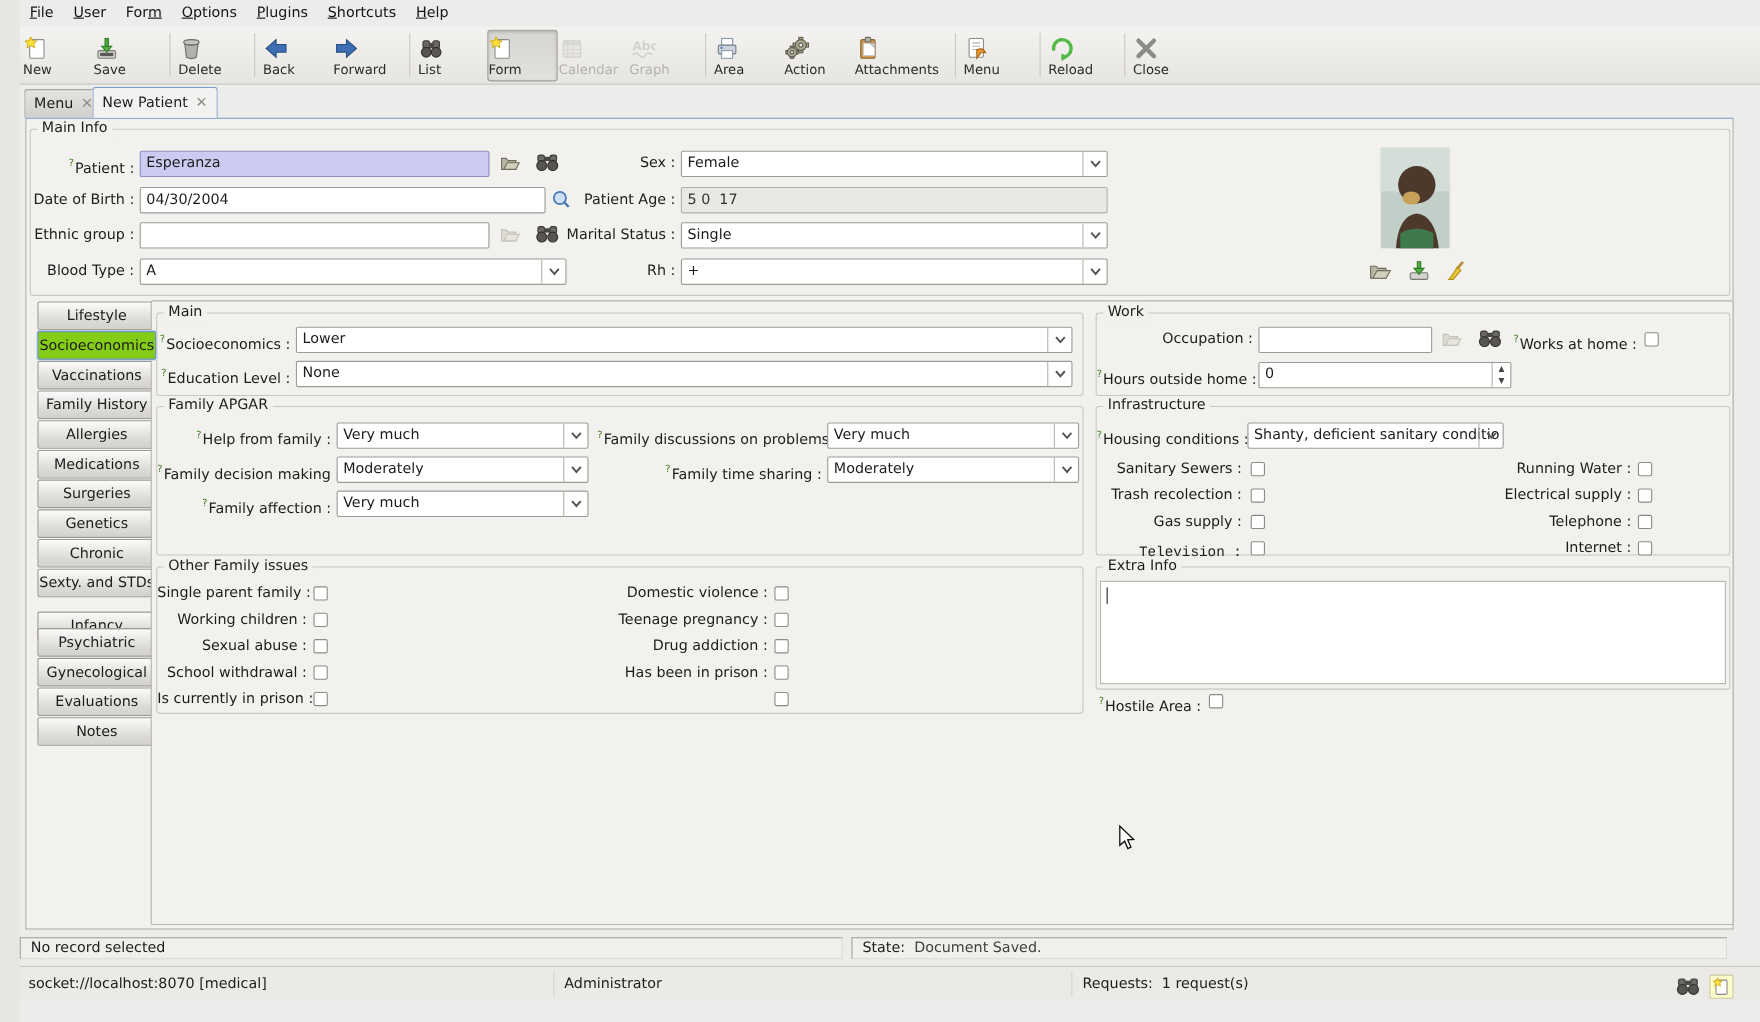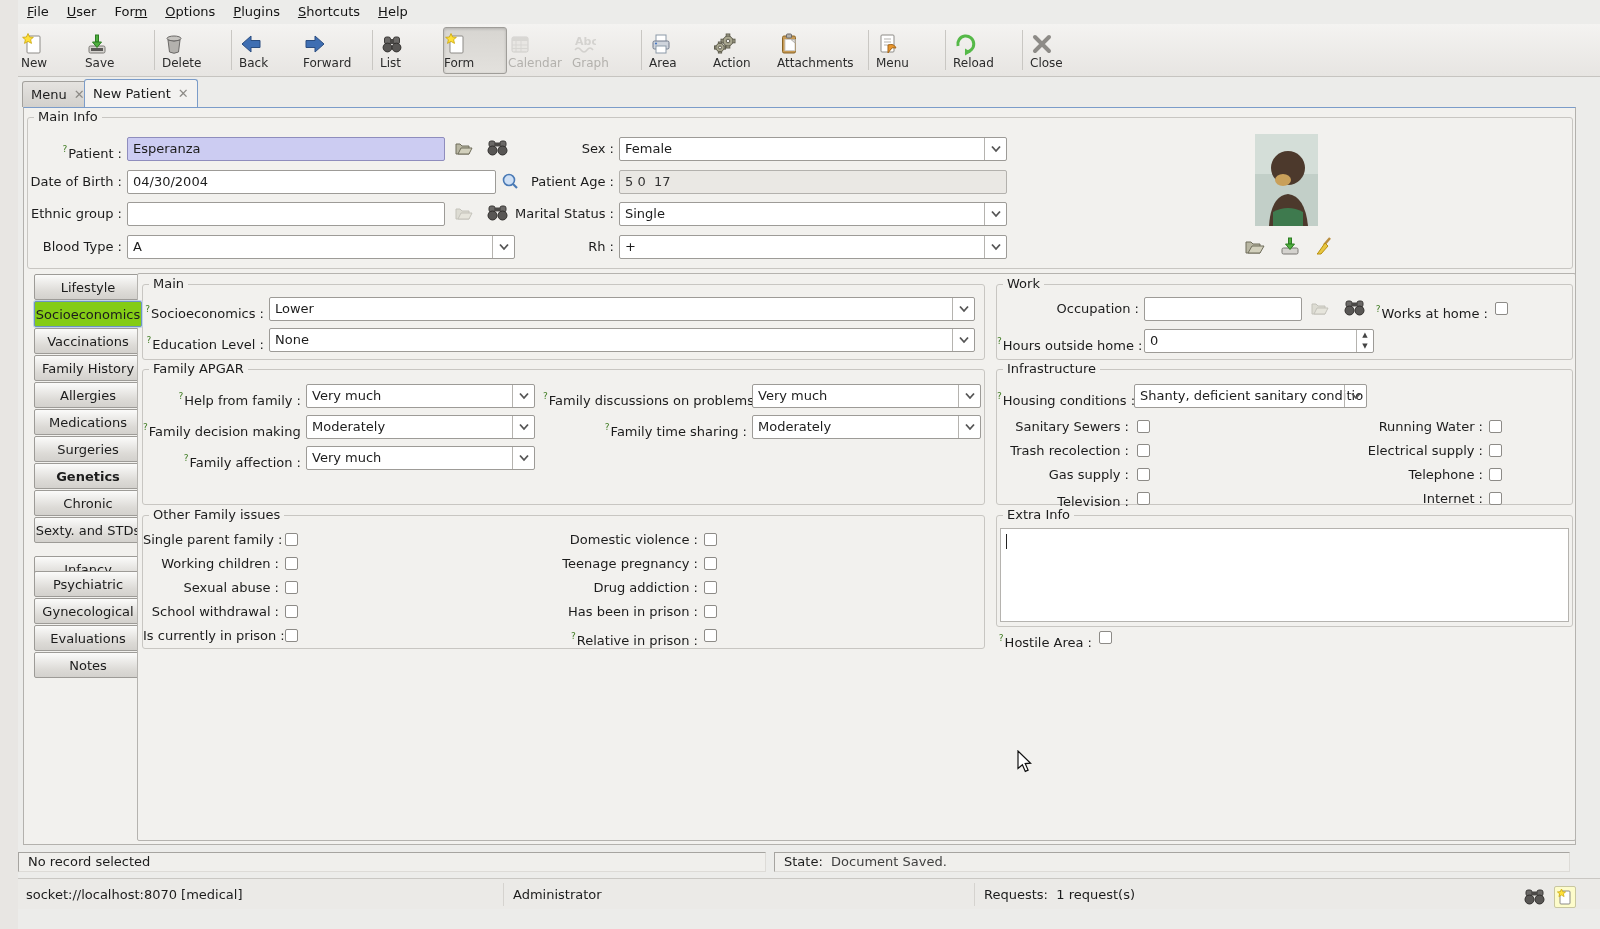--- a/index.html
+++ b/index.html
@@ -357,21 +357,21 @@
     </div>
 
     <div>
       <div class="stab" style="top:166px;">Lifestyle</div>
       <div class="stab active" style="top:193px;">Socioeconomics</div>
       <div class="stab" style="top:220px;">Vaccinations</div>
       <div class="stab" style="top:247px;">Family History</div>
       <div class="stab" style="top:274px;">Allergies</div>
       <div class="stab" style="top:301px;">Medications</div>
       <div class="stab" style="top:328px;">Surgeries</div>
-      <div class="stab" style="top:355px;font-weight:bold;">Genetics</div>
+      <div class="stab" style="top:355px;">Genetics</div>
       <div class="stab" style="top:382px;">Chronic</div>
       <div class="stab" style="top:409px;">Sexty. and STDs</div>
       <div class="stab" style="top:448px;">Infancy</div>
       <div class="stab" style="top:463px;">Psychiatric</div>
       <div class="stab" style="top:490px;">Gynecological</div>
       <div class="stab" style="top:517px;">Evaluations</div>
       <div class="stab" style="top:544px;">Notes</div>
     </div>
 
     <div class="page" style="left:113px; top:165px;">
@@ -456,21 +456,21 @@
         <div class="lbl" style="left:0px; top:69px; width:132px;">Trash recolection :</div>
         <div class="cb" style="left:140px; top:74px;"></div>
         <div class="lbl" style="left:300px; top:69px; width:186px;">Electrical supply :</div>
         <div class="cb" style="left:492px; top:74px;"></div>
 
         <div class="lbl" style="left:0px; top:93px; width:132px;">Gas supply :</div>
         <div class="cb" style="left:140px; top:98px;"></div>
         <div class="lbl" style="left:300px; top:93px; width:186px;">Telephone :</div>
         <div class="cb" style="left:492px; top:98px;"></div>
 
-        <div class="lbl" style="left:0px; top:120px; width:132px;">Television :</div>
+        <div class="lbl" style="left:0px; top:120px; width:132px;font-family:Liberation Mono, monospace;">Television :</div>
         <div class="cb" style="left:140px; top:122px;"></div>
         <div class="lbl" style="left:300px; top:117px; width:186px;">Internet :</div>
         <div class="cb" style="left:492px; top:122px;"></div>
       </div>
 
       <div class="group" style="left:4px; top:241px; width:843px; height:134px;">
         <span class="gtitle">Other Family issues</span>
 
         <div class="lbl" style="left:0px; top:12px; width:136px;">Single parent family :</div>
         <div class="cb" style="left:142px; top:17px;"></div>
@@ -487,21 +487,20 @@
         <div class="lbl" style="left:300px; top:60px; width:255px;">Drug addiction :</div>
         <div class="cb" style="left:561px; top:65px;"></div>
 
         <div class="lbl" style="left:0px; top:84px; width:136px;">School withdrawal :</div>
         <div class="cb" style="left:142px; top:89px;"></div>
         <div class="lbl" style="left:300px; top:84px; width:255px;">Has been in prison :</div>
         <div class="cb" style="left:561px; top:89px;"></div>
 
         <div class="lbl" style="left:0px; top:108px; width:136px;">Is currently in prison :</div>
         <div class="cb" style="left:142px; top:113px;"></div>
-        <div class="lbl" style="left:300px; top:108px; width:255px;"><sup class="help">?</sup><span>Relative in prison :</span></div>
         <div class="cb" style="left:561px; top:113px;"></div>
       </div>
 
       <div class="group" style="left:858px; top:241px; width:577px; height:112px;">
         <span class="gtitle">Extra Info</span>
         <div class="textarea" style="left:3px; top:12px; width:569px; height:94px;">
           <span></span>
           <span class="caret"></span>
         </div>
       </div>

